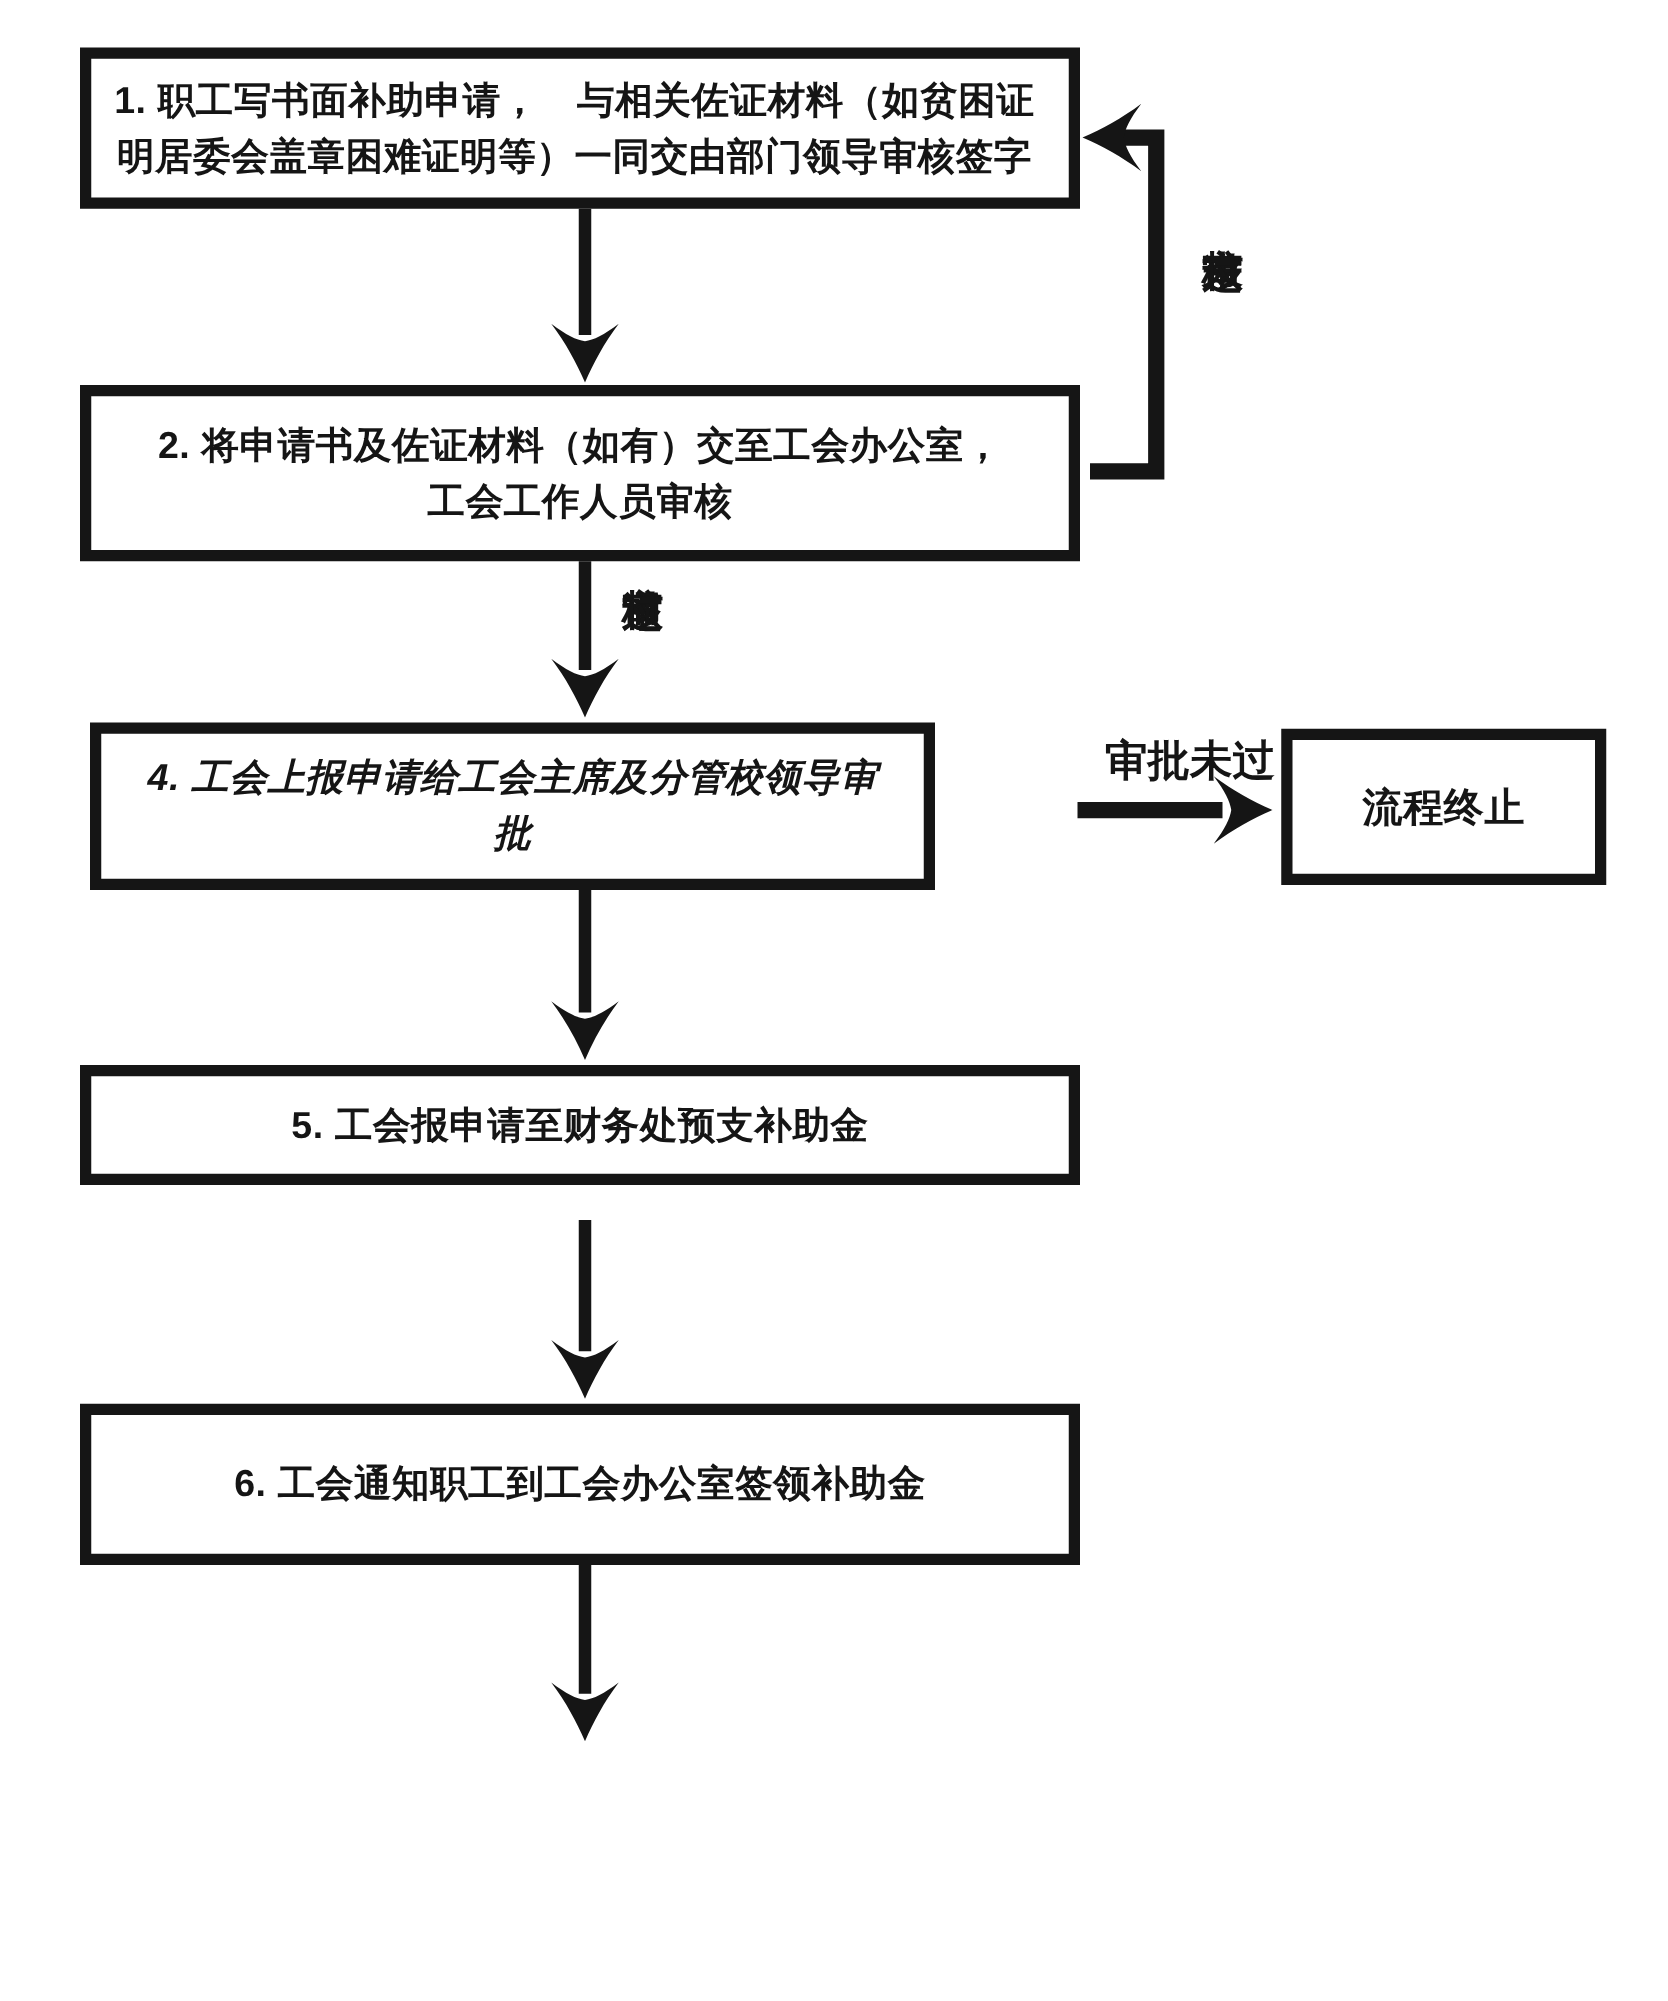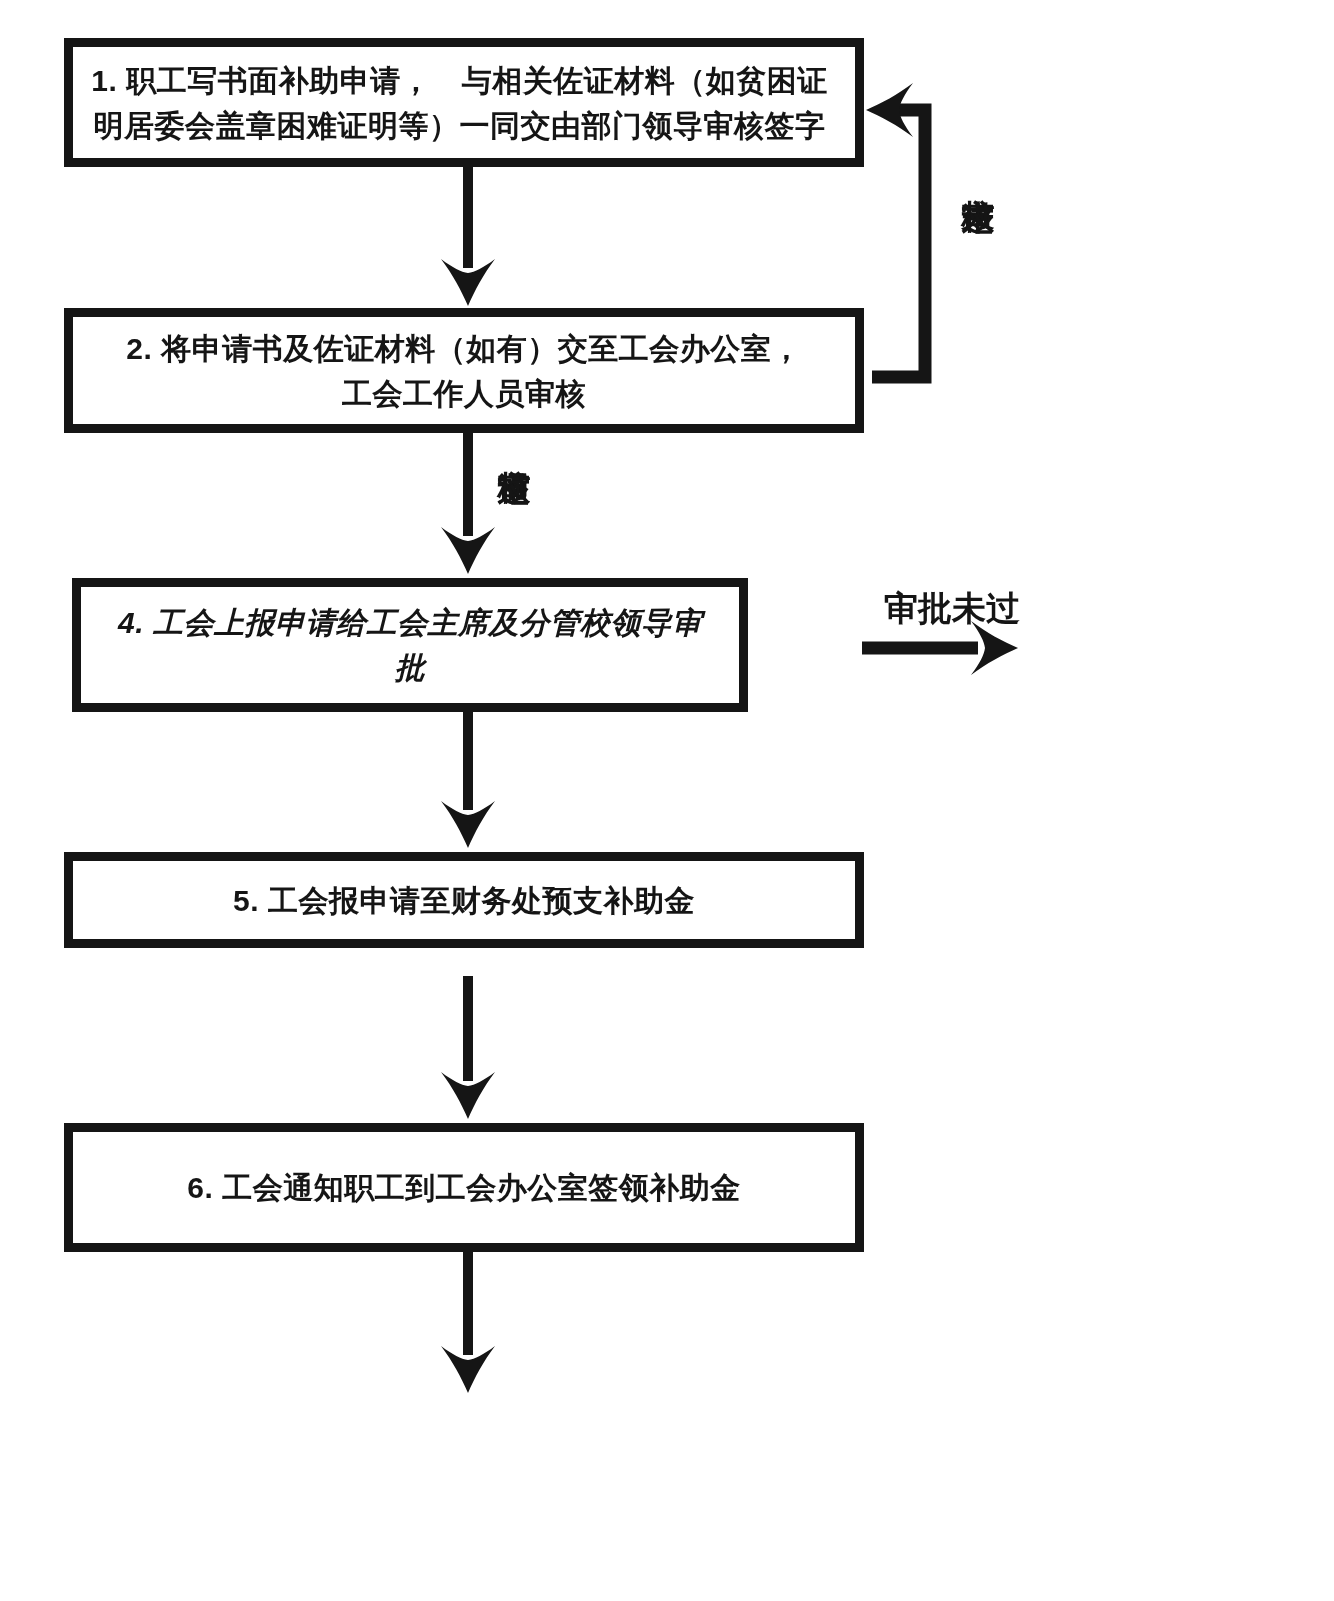--- a/index.html
+++ b/index.html
@@ -27,21 +27,21 @@
     align-items: center;
     justify-content: center;
     text-align: center;
     font-weight: 700;
     font-size: 30px;
     line-height: 1.5;
     padding: 8px 26px;
     letter-spacing: 0.5px;
   }
   .node-1 { left: 64px;  top: 38px;   width: 800px; height: 129px; padding-left: 17px; }
-  .node-2 { left: 64px;  top: 308px;  width: 800px; height: 125px; justify-content: flex-end; }
+  .node-2 { left: 64px;  top: 308px;  width: 800px; height: 141px; justify-content: flex-end; }
   .node-4 { left: 72px;  top: 578px;  width: 676px; height: 134px; font-style: italic; }
   .node-5 { left: 64px;  top: 852px;  width: 800px; height: 96px; }
   .node-6 { left: 64px;  top: 1123px; width: 800px; height: 129px; }
   .node-7 { left: 64px;  top: 1397px; width: 800px; height: 130px; }
   .node-terminate { left: 1025px; top: 583px; width: 260px; height: 125px; font-size: 32px; padding: 4px 10px; }
   .vlabel {
     position: absolute;
     writing-mode: vertical-rl;
     text-orientation: upright;
     font-weight: 700;
@@ -111,20 +111,23 @@
   </div>
 
   <div class="node node-2">
     <span>2. 将申请书及佐证材料（如有）交至工会办公室，　工会工作人员审核</span>
   </div>
 
   <div class="node node-4">
     <span>4. 工会上报申请给工会主席及分管校领导审批</span>
   </div>
 
+  <div class="node node-terminate">
+    <span>流程终止</span>
+  </div>
 
   <div class="node node-5">
     <span>5. 工会报申请至财务处预支补助金</span>
   </div>
 
   <div class="node node-6">
     <span>6. 工会通知职工到工会办公室签领补助金</span>
   </div>
 
 

